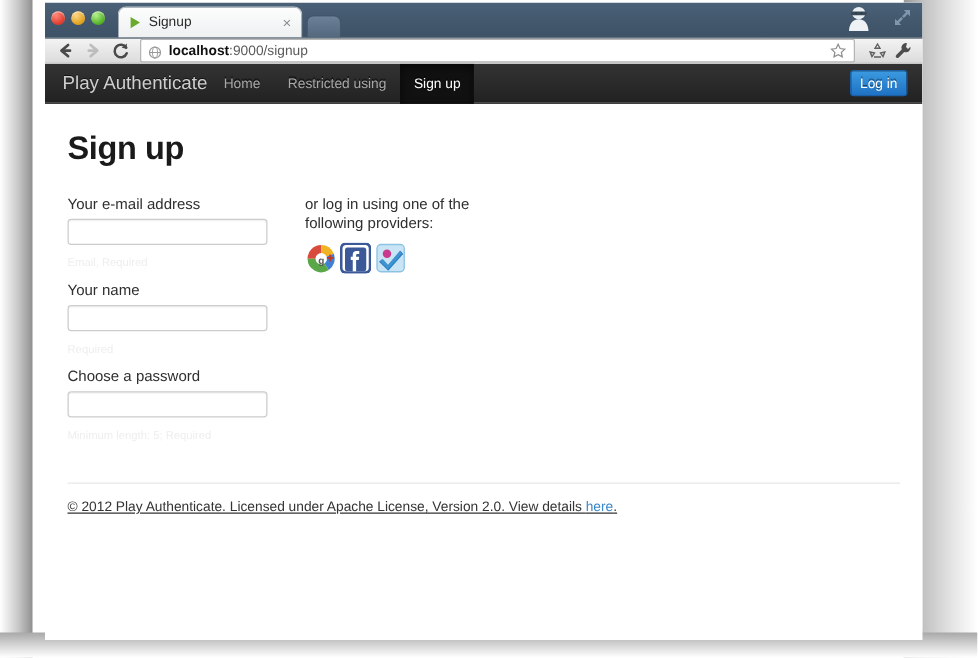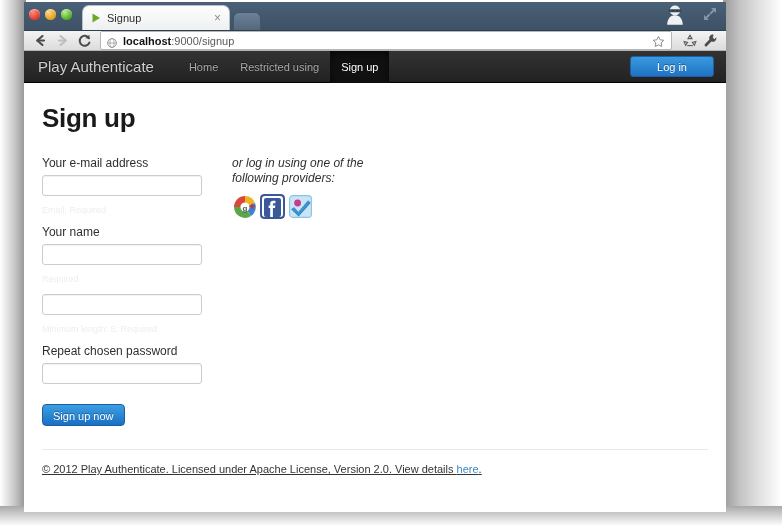--- a/index.html
+++ b/index.html
@@ -29,21 +29,21 @@
     position: absolute; left: 723px; top: 0; width: 59px; height: 526px;
     background: linear-gradient(to right, #9a9a9a 0%, #c3c3c3 28%, #e4e4e4 65%, #ffffff 100%);
   }
   .shadow-bottom {
     position: absolute; left: 0; top: 506px; width: 782px; height: 20px;
     background: linear-gradient(to bottom, #a8a8a8 0%, #d0d0d0 45%, #ffffff 100%);
   }
 
   
   .browser {
-    position: absolute; left: 24px; top: 2px;
+    position: absolute; left: 36px; top: 2px;
     width: 702px; height: 510px;
     background: #ffffff;
     overflow: hidden;
   }
 
   
   .titlebar {
     position: relative;
     height: 28px;
     background: linear-gradient(to bottom, #4a6178 0%, #44596e 45%, #3e5267 100%);
@@ -150,41 +150,41 @@
     height: 32px;
     background: linear-gradient(to bottom, #333333 0%, #222222 100%);
     border-bottom: 1px solid #000;
     display: flex; align-items: center;
     padding: 0 14px 0 14px;
     box-sizing: border-box;
     position: relative;
   }
   .brand {
     font-size: 15px; color: #cfcfcf;
-    margin-right: 24px;
+    margin-right: 2px;
     text-shadow: 0 -1px 0 rgba(0,0,0,.6);
     white-space: nowrap;
   }
   .navlinks { display: flex; align-items: center; height: 40px; }
   .navlink {
     font-size: 11px; color: #a8a8a8;
     padding: 0 11px;
     height: 32px; line-height: 32px;
     white-space: nowrap;
     text-shadow: 0 -1px 0 rgba(0,0,0,.6);
   }
   .navlink.active {
     color: #ffffff;
     background: #111111;
     box-shadow: inset 0 3px 8px rgba(0,0,0,.6);
   }
   .loginbtn {
     position: absolute; right: 12px; top: 5px;
     height: 21px;
-    padding: 0 26px;
+    padding: 0 7px;
     background: linear-gradient(to bottom, #3b9ae0 0%, #1f72c4 100%);
     border: 1px solid #1b5fa6;
     border-radius: 3px;
     color: #ffffff; font-size: 11px;
     line-height: 21px;
     text-shadow: 0 -1px 0 rgba(0,0,0,.4);
     box-sizing: border-box;
   }
 
   
@@ -223,21 +223,20 @@
     margin: 9px 0 9px 0;
     height: 11px;
     line-height: 11px;
   }
 
   .social-lead {
     font-size: 12px; color: #2f2f2f;
     line-height: 15px;
     width: 160px;
     margin-bottom: 8px;
-    font-style: italic;
   }
   .providers { display: flex; gap: 3px; }
   .provider { width: 25px; height: 25px; border-radius: 4px; overflow: hidden; display:block; }
 
   .signupbtn {
     margin-top: 20px;
     display: inline-block;
     height: 22px;
     padding: 0 10px;
     background: linear-gradient(to bottom, #3d9fe3 0%, #1a6fc2 100%);
@@ -381,30 +380,26 @@
               <div class="fhelp">Email, Required</div>
             </div>
 
             <div class="field">
               <label class="flabel">Your name</label>
               <input class="finput" type="text" value="" style="">
               <div class="fhelp">Required</div>
             </div>
 
             <div class="field">
+              <label class="flabel">Choose a password</label>
               <input class="finput" type="password" value="" style="">
               <div class="fhelp">Minimum length: 5; Required</div>
             </div>
 
-            <div class="field">
-              <label class="flabel">Repeat chosen password</label>
-              <input class="finput" type="password" value="" style="">
-            </div>
-
-            <span class="signupbtn">Sign up now</span>
+
           </form>
 
           <div class="col-social">
             <div class="social-lead">or log in using one of the following providers:</div>
             <div class="providers">
 
               <span class="provider">
                 <svg width="25" height="25" viewBox="0 0 25 25">
                   <rect width="25" height="25" rx="4" fill="#ffffff"></rect>
                   <path d="M2 13 a11 11 0 0 1 11-11 v11 z" fill="#d84b3c"></path>

